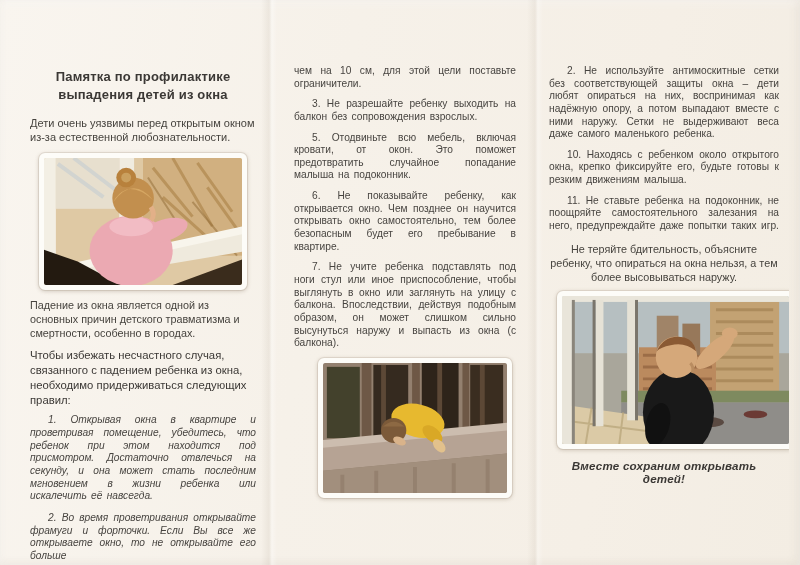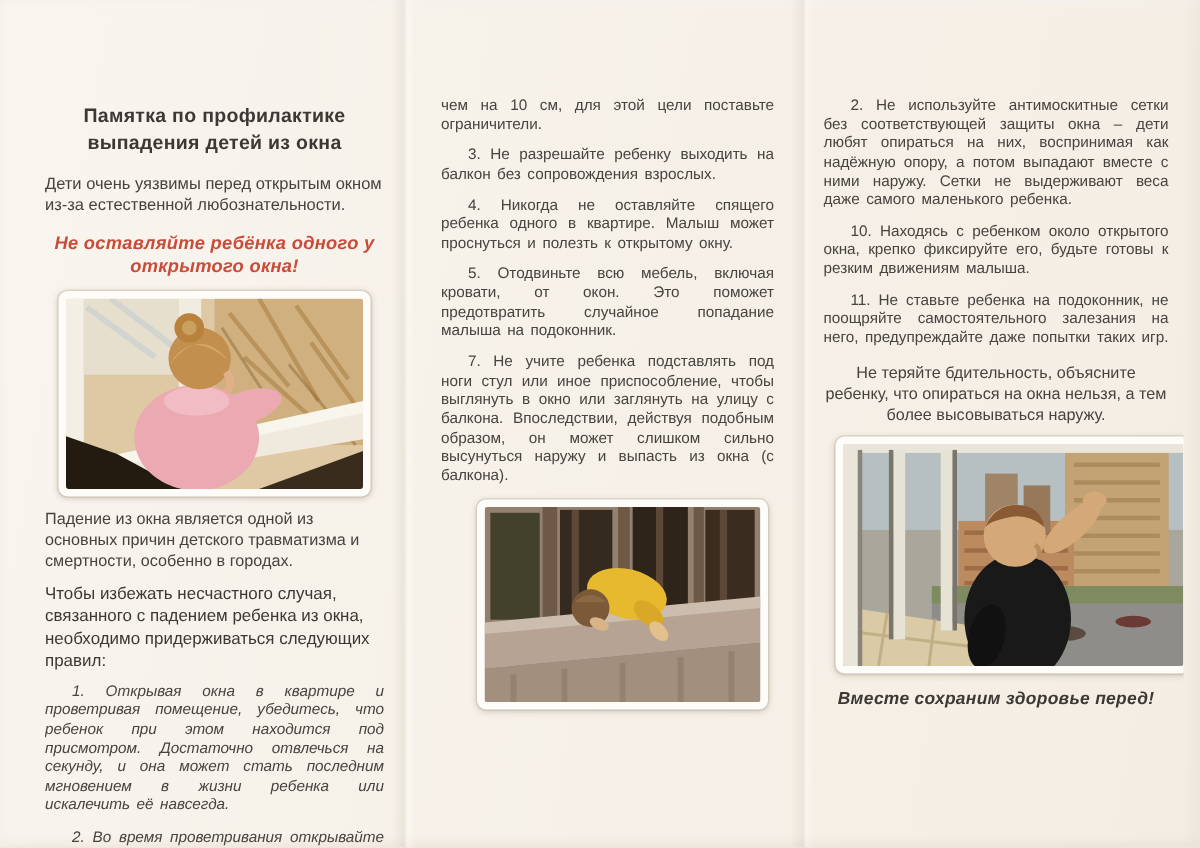--- a/index.html
+++ b/index.html
@@ -72,21 +72,20 @@
 </head>
 <body>
 
 <div class="sheet">
   <div class="fold f1"></div>
   <div class="fold f2"></div>
 
   <section class="panel" id="panel-left">
     <h1 class="doc-title">Памятка по профилактике выпадения детей из окна</h1>
     <p class="intro centered">Дети очень уязвимы перед открытым окном из-за естественной любознательности.</p>
-    <p class="warning">Не оставляйте ребёнка одного у открытого окна!</p>
 
     <figure class="photo" id="photo-girl">
       <svg viewBox="0 0 200 130" preserveAspectRatio="none">
         <rect width="200" height="130" fill="#dfc9a4"></rect>
         <rect x="100" y="0" width="100" height="100" fill="#d1b080"></rect>
         <path d="M110 10 L150 60 M130 0 L170 70 M155 5 L190 55 M120 40 L180 95 M165 30 L200 80" stroke="#a57c3e" stroke-width="3" opacity="0.55" fill="none"></path>
         <path d="M105 20 L140 75 M150 45 L195 100" stroke="#8f6a33" stroke-width="2" opacity="0.5" fill="none"></path>
         <rect x="0" y="0" width="12" height="130" fill="#f3efe4"></rect>
         <rect x="76" y="0" width="15" height="70" fill="#f0ece0"></rect>
         <rect x="12" y="0" width="64" height="52" fill="#e9e3d6" opacity="0.85"></rect>
@@ -108,22 +107,22 @@
 
     <p class="stat centered">Падение из окна является одной из основных причин детского травматизма и смертности, особенно в городах.</p>
     <p class="rules-heading">Чтобы избежать несчастного случая, связанного с падением ребенка из окна, необходимо придерживаться следующих правил:</p>
     <p class="body first">1. Открывая окна в квартире и проветривая помещение, убедитесь, что ребенок при этом находится под присмотром. Достаточно отвлечься на секунду, и она может стать последним мгновением в жизни ребенка или искалечить её навсегда.</p>
     <p class="body">2. Во время проветривания открывайте фрамуги и форточки. Если Вы все же открываете окно, то не открывайте его больше</p>
   </section>
 
   <section class="panel" id="panel-middle">
     <p class="body no-indent">чем на 10 см, для этой цели поставьте ограничители.</p>
     <p class="body">3. Не разрешайте ребенку выходить на балкон без сопровождения взрослых.</p>
-    <p class="body">4. Никогда не оставляйте спящего ребенка одного в квартире. Малыш может проснуться и полезть к открытому окну.</p>
     <p class="body">5. Отодвиньте всю мебель, включая кровати, от окон. Это поможет предотвратить случайное попадание малыша на подоконник.</p>
+    <p class="body">6. Не показывайте ребенку, как открывается окно. Чем позднее он научится открывать окно самостоятельно, тем более безопасным будет его пребывание в квартире.</p>
     <p class="body">7. Не учите ребенка подставлять под ноги стул или иное приспособление, чтобы выглянуть в окно или заглянуть на улицу с балкона. Впоследствии, действуя подобным образом, он может слишком сильно высунуться наружу и выпасть из окна (с балкона).</p>
 
     <figure class="photo" id="photo-leaning">
       <svg viewBox="0 0 190 135" preserveAspectRatio="none">
         <rect width="190" height="135" fill="#93806f"></rect>
         <rect x="4" y="4" width="34" height="74" fill="#43412c"></rect>
         <rect x="52" y="2" width="36" height="78" fill="#352a1f"></rect>
         <rect x="102" y="0" width="38" height="82" fill="#2e241a"></rect>
         <rect x="152" y="2" width="34" height="80" fill="#3a2d20"></rect>
         <rect x="40" y="0" width="10" height="84" fill="#6e5846"></rect>
@@ -178,15 +177,15 @@
         <ellipse cx="118" cy="118" rx="36" ry="44" fill="#191919"></ellipse>
         <ellipse cx="97" cy="130" rx="12" ry="22" fill="#111111" transform="rotate(14 97 130)"></ellipse>
         <circle cx="116" cy="62" r="21" fill="#d5a87a"></circle>
         <path d="M96 56 Q104 38 124 42 Q134 45 136 56 Q124 46 110 50 Q100 52 96 56 Z" fill="#8a5a34"></path>
         <ellipse cx="155" cy="56" rx="25" ry="9" fill="#d5a87a" transform="rotate(-42 155 56)"></ellipse>
         <ellipse cx="170" cy="38" rx="8" ry="6" fill="#d5a87a"></ellipse>
         <path d="M130 68 Q134 72 132 78" stroke="#b98c60" stroke-width="3" fill="none"></path>
       </svg>
     </figure>
 
-    <p class="slogan txt">Вместе сохраним здоровье перед!</p>
+    <p class="slogan txt">Вместе сохраним открывать детей!</p>
   </section>
 </div>
 
 </body></html>

